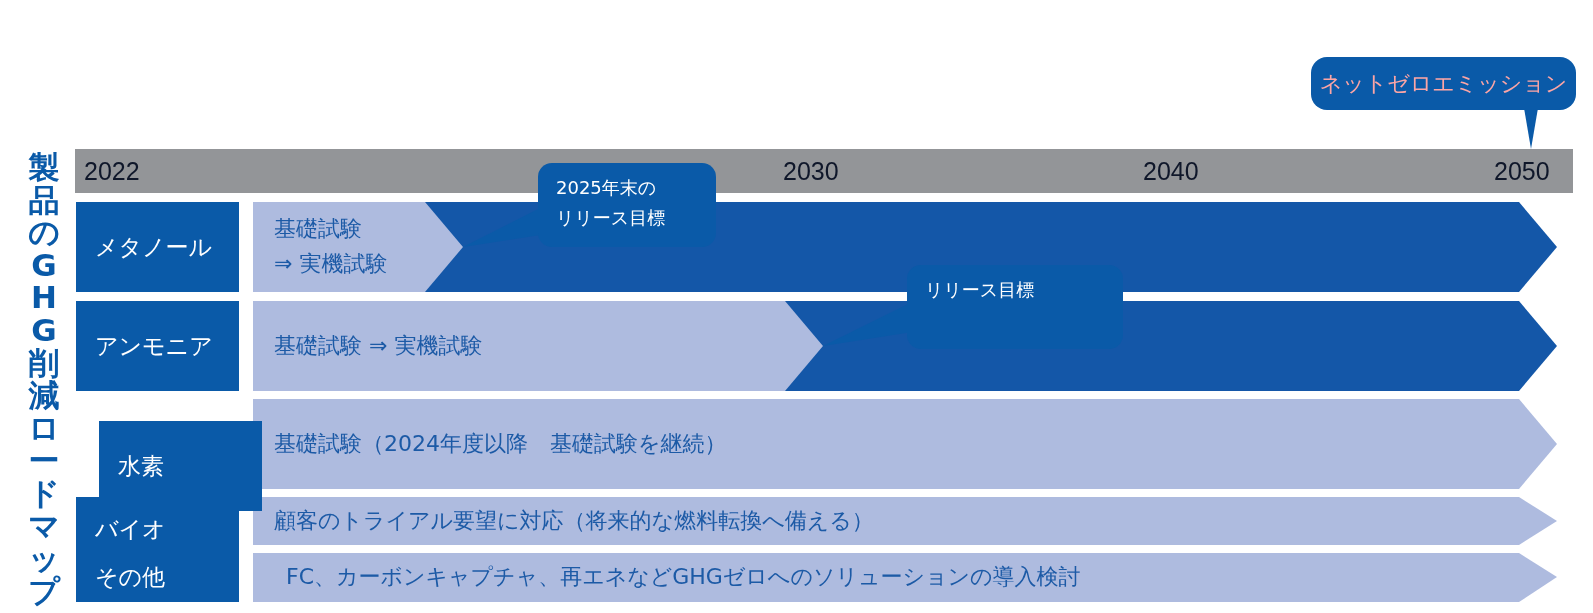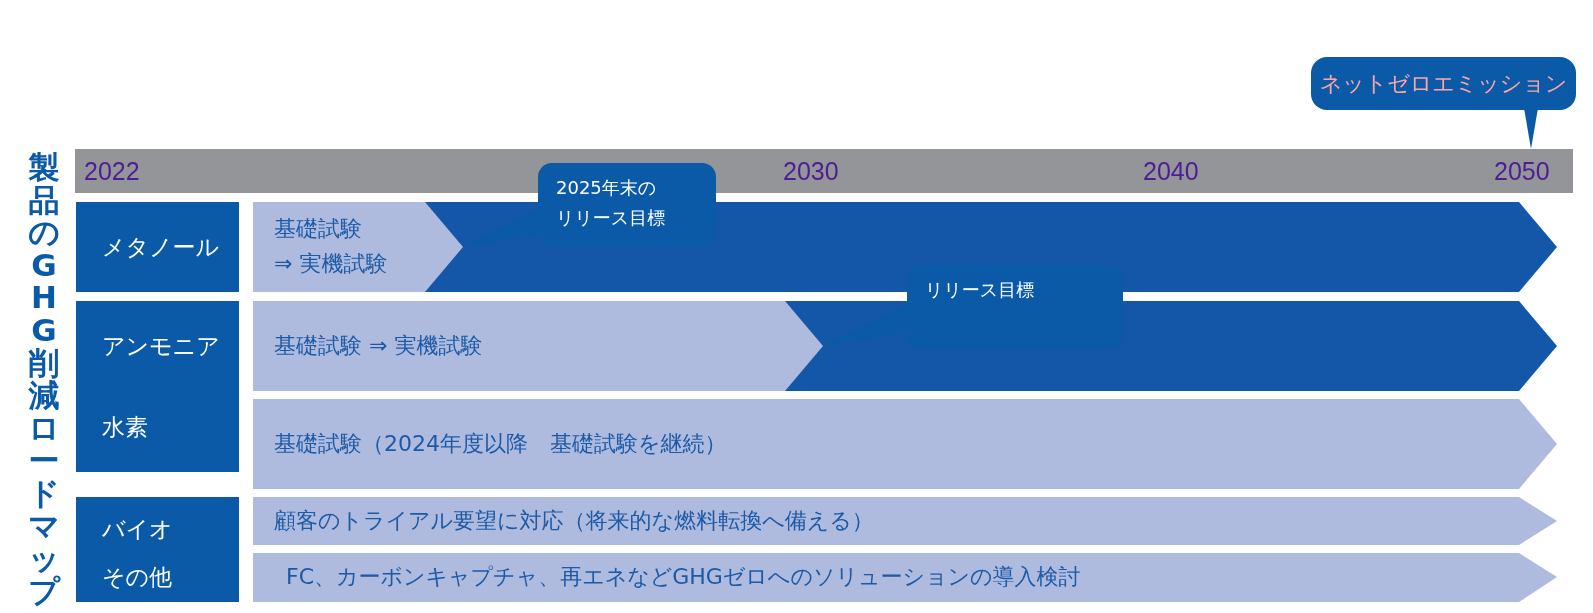--- a/index.html
+++ b/index.html
@@ -38,37 +38,37 @@
       position: absolute;
       left: 75px;
       top: 149px;
       width: 1498px;
       height: 44px;
       background: #939598;
     }
     .year {
       position: absolute;
       top: 7px;
-      color: #4c1d95;
+      color: #0f172a;
       font-size: 25px;
       line-height: 30px;
       font-family: "Liberation Sans", "DejaVu Sans", sans-serif;
     }
 
     
     .row-label {
       position: absolute;
       left: 76px;
       width: 163px;
       background: #0a5aa8;
       color: #ffffff;
       font-size: 23px;
       display: flex;
       align-items: center;
-      padding-left: 26px;
+      padding-left: 19px;
       box-sizing: border-box;
     }
     .row-text {
       position: absolute;
       left: 274px;
       color: #1c5aa6;
       font-size: 22px;
       line-height: 34px;
       white-space: nowrap;
     }
@@ -163,21 +163,21 @@
   <polygon points="823,346 910,303 925,330" fill="#0a5aa8"></polygon>
   <polygon points="1524,108 1538,108 1531,149" fill="#0a5aa8"></polygon>
 </svg>
 
 <div class="row-label" style="top:202px;height:90px;">
   <span>メタノール</span>
 </div>
 <div class="row-label" style="top:301px;height:90px;">
   <span>アンモニア</span>
 </div>
-<div class="row-label" style="top:382px;height:90px;">
+<div class="row-label" style="top:421px;height:90px;margin-left:23px;">
   <span>水素</span>
 </div>
 <div class="row-label" style="top:497px;height:64px;">
   <span>バイオ</span>
 </div>
 <div class="row-label" style="top:553px;height:49px;">
   <span>その他</span>
 </div>
 
 <div class="row-text" style="top:212px;">基礎試験</div>

